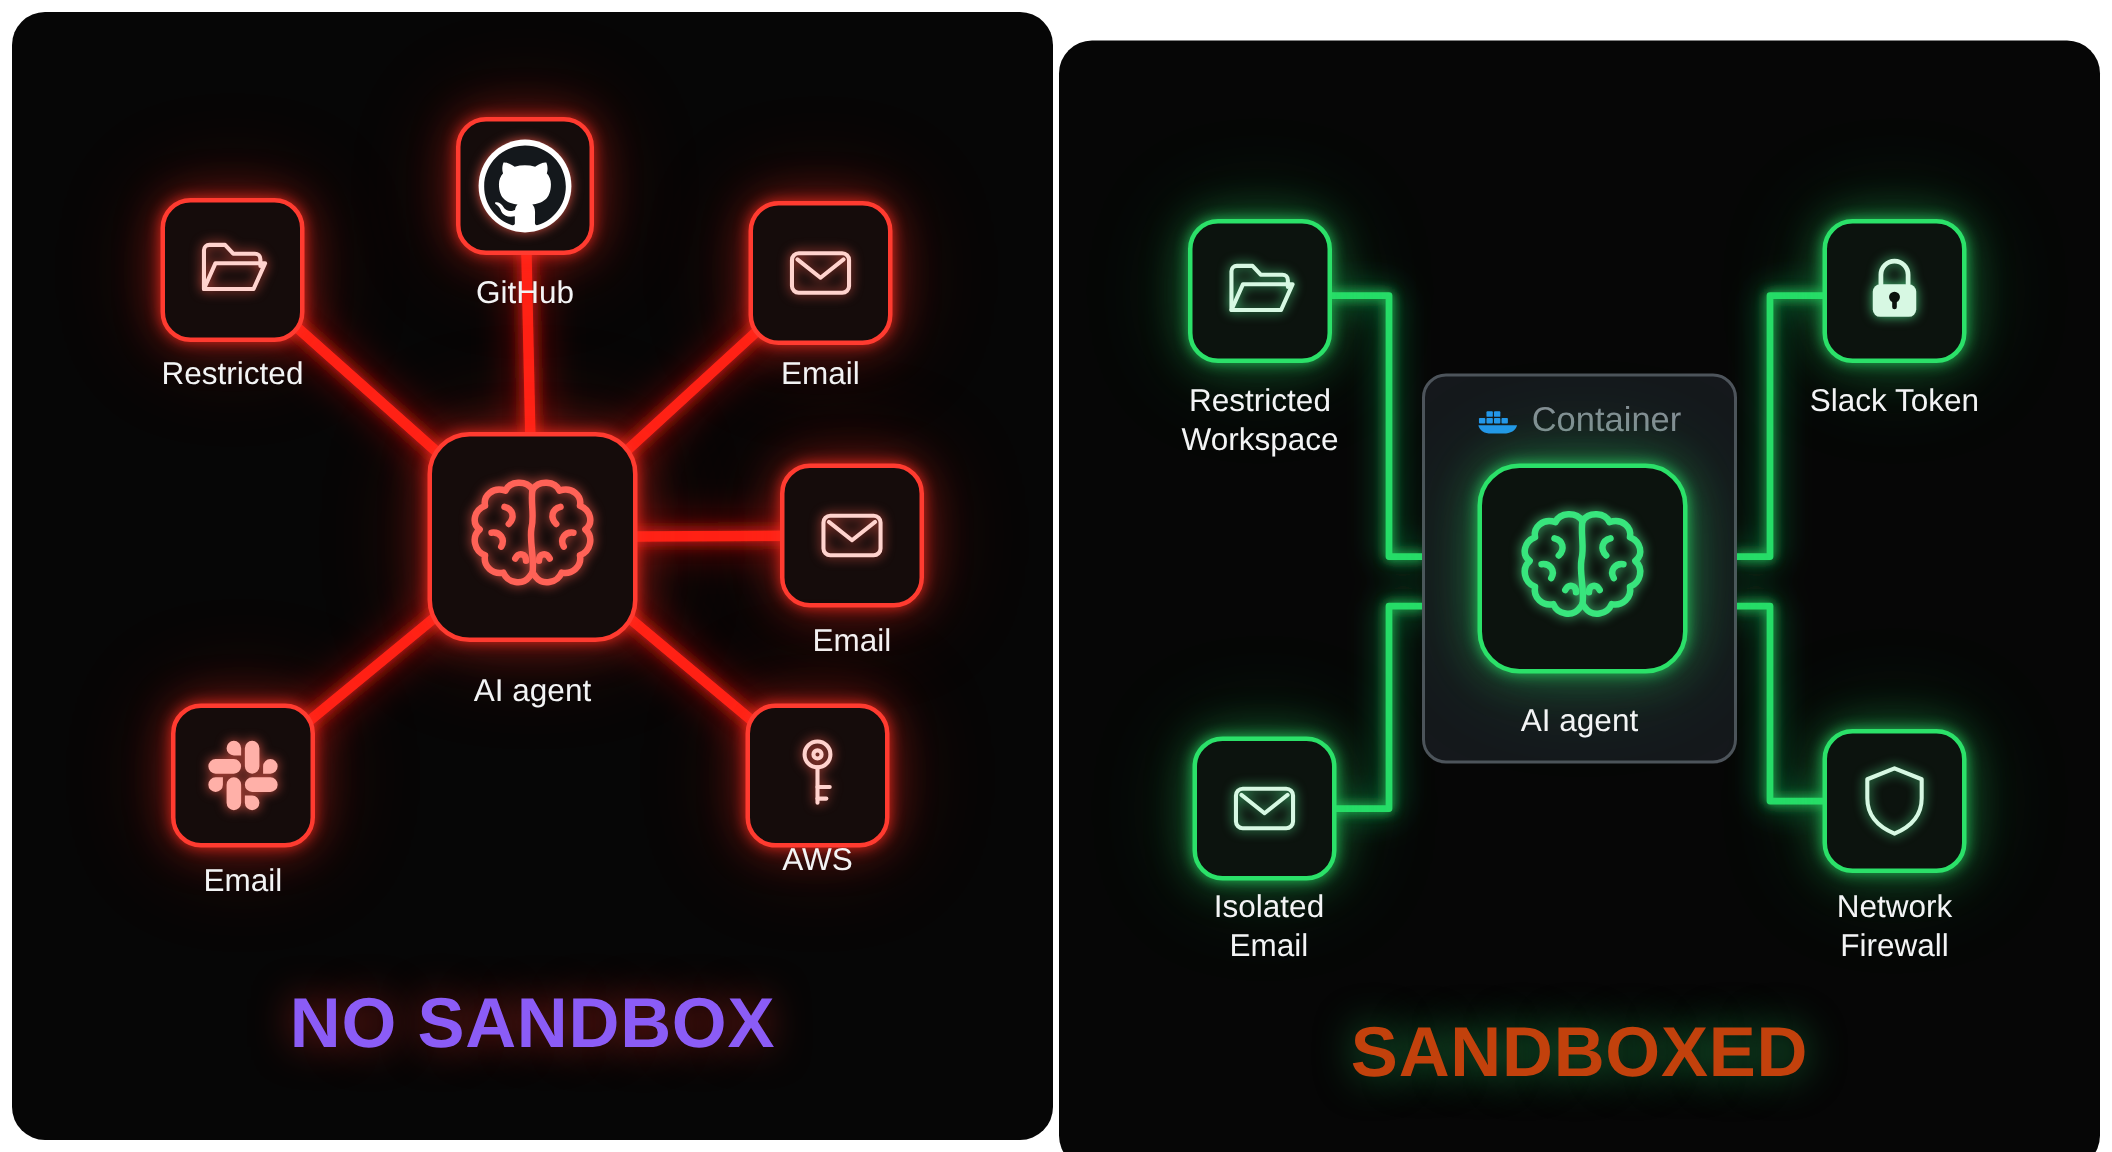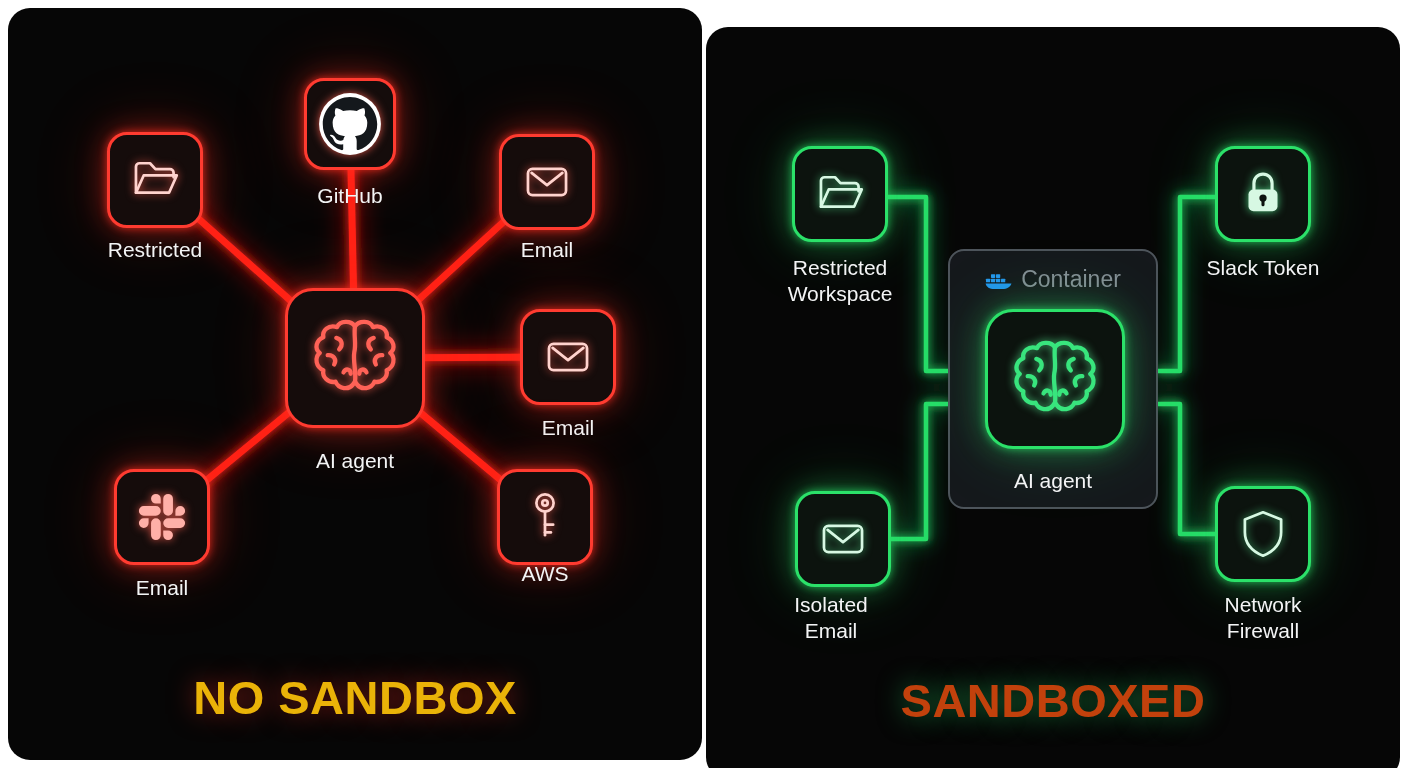--- a/index.html
+++ b/index.html
@@ -24,21 +24,21 @@
     box-shadow:0 0 9px rgba(43,225,105,.7), 0 0 30px rgba(43,225,105,.4), 0 0 72px rgba(43,225,105,.2);
   }
   .node-green svg { filter:drop-shadow(0 0 4px rgba(85,235,145,.8)); }
   .agent-box { border-radius:28px; }
   .agent-red  { color:#ff6257; }
   .agent-green{ color:#38e57d; }
 
   .label { position:absolute; color:#f3f4f5; font-size:21px; line-height:1.22; text-align:center; font-weight:400; }
 
   .title { position:absolute; left:0; width:100%; text-align:center; font-size:47px; font-weight:800; letter-spacing:.5px; }
-  .title-red   { color:#eab308; text-shadow:0 0 26px rgba(255,50,40,.5);margin-top:16px; }
+  .title-red   { color:#8b5cf6; text-shadow:0 0 26px rgba(255,50,40,.5); }
   .title-green { color:#c2410c; text-shadow:0 0 26px rgba(40,230,110,.5); }
 
   .container-box { position:absolute; left:242px; top:222px; width:210px; height:260px;
     border:2px solid #4d545b; border-radius:16px; background:#15181c; }
   .container-header { position:absolute; top:15px; left:0; width:100%;
     display:flex; align-items:center; justify-content:center; gap:9px;
     color:#858d95; font-size:23px; font-weight:500; }
   .container-agent-label { position:absolute; top:218px; left:0; width:100%;
     text-align:center; color:#f3f4f5; font-size:21px; }
 </style>
@@ -212,21 +212,21 @@
       </div>
       <div class="container-agent-label">AI agent</div>
     </div>
 
     <div class="node node-green" style="left:89px;top:464px;width:96px;height:96px;">
       <svg width="58" height="58" viewBox="0 0 64 64" fill="none" stroke="currentColor" stroke-width="3" stroke-linecap="round" stroke-linejoin="round">
         <rect x="11" y="17.5" width="42" height="29" rx="5"></rect>
         <path d="M15 22 L32 35.5 L49 22"></path>
       </svg>
     </div>
-    <div class="label" style="left:65px;top:565px;width:120px;">Isolated Email</div>
+    <div class="label" style="left:80px;top:565px;width:120px;">Isolated Email</div>
 
     <div class="node node-green" style="left:509px;top:459px;width:96px;height:96px;">
       <svg width="58" height="58" viewBox="0 0 64 64" fill="none" stroke="currentColor" stroke-width="3" stroke-linecap="round" stroke-linejoin="round">
         <path d="M32 8 L52 16 V30 C52 43 44 51 32 56 C20 51 12 43 12 30 V16 Z"></path>
       </svg>
     </div>
     <div class="label" style="left:497px;top:565px;width:120px;">Network Firewall</div>
 
     <div class="title title-green" style="top:646px;">SANDBOXED</div>
   </div>

